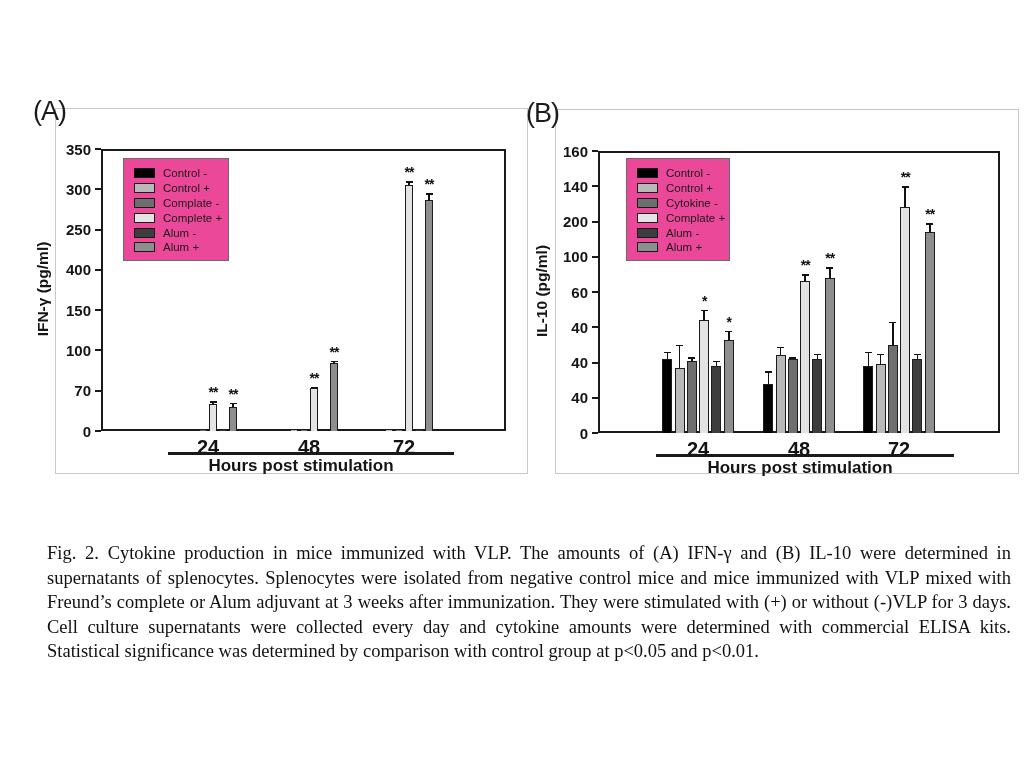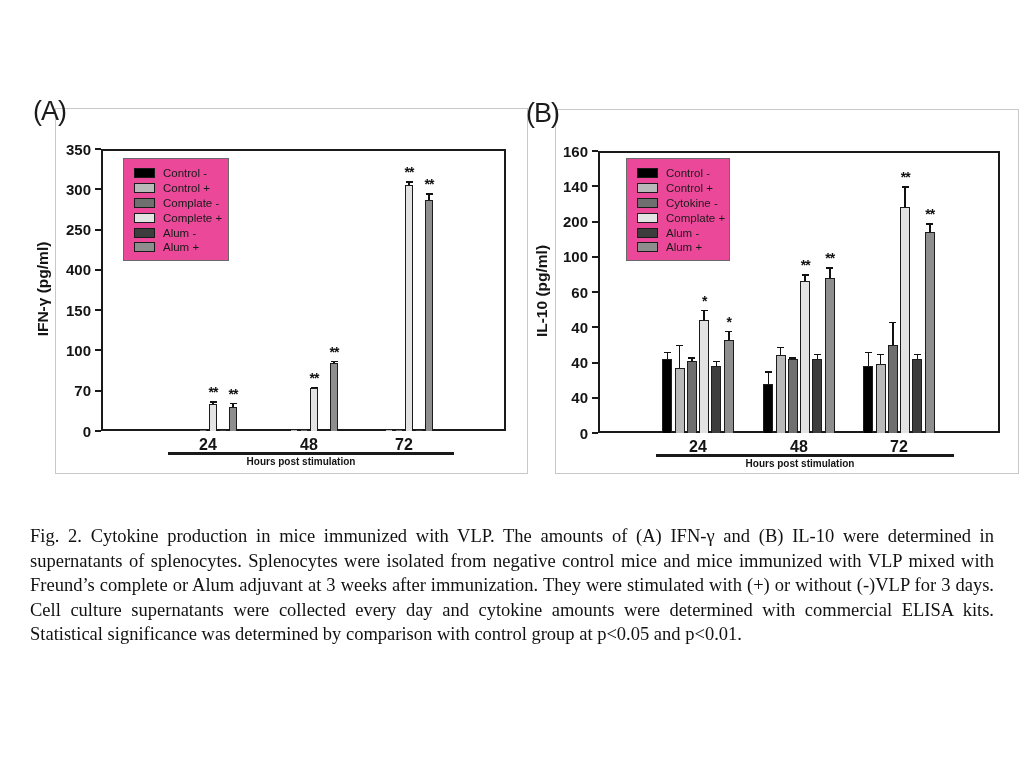--- a/index.html
+++ b/index.html
@@ -98,40 +98,40 @@
     font-weight: bold;
     color: #111;
     letter-spacing: -1px;
     text-align: center;
     width: 24px;
     line-height: 12px;
     z-index: 2;
   }
   .xcat-label {
     position: absolute;
-    font-size: 16px;
+    font-size: 20px;
     font-weight: bold;
     color: #141414;
     text-align: center;
     width: 50px;
   }
   .x-underline { position: absolute; background: #1a1a1a; }
   .x-axis-title {
     position: absolute;
-    font-size: 10px;
+    font-size: 17px;
     font-weight: bold;
     color: #141414;
     text-align: center;
     white-space: nowrap;
   }
   .caption {
     position: absolute;
     left: 30px; top: 524px;
     width: 964px;
-    margin: 0;
+    margin: 17px;
     font-family: "Liberation Serif", "DejaVu Serif", serif;
     font-size: 18.5px;
     line-height: 24.5px;
     color: #111111;
     text-align: justify;
   }
 </style>
 </head>
 <body>
 

